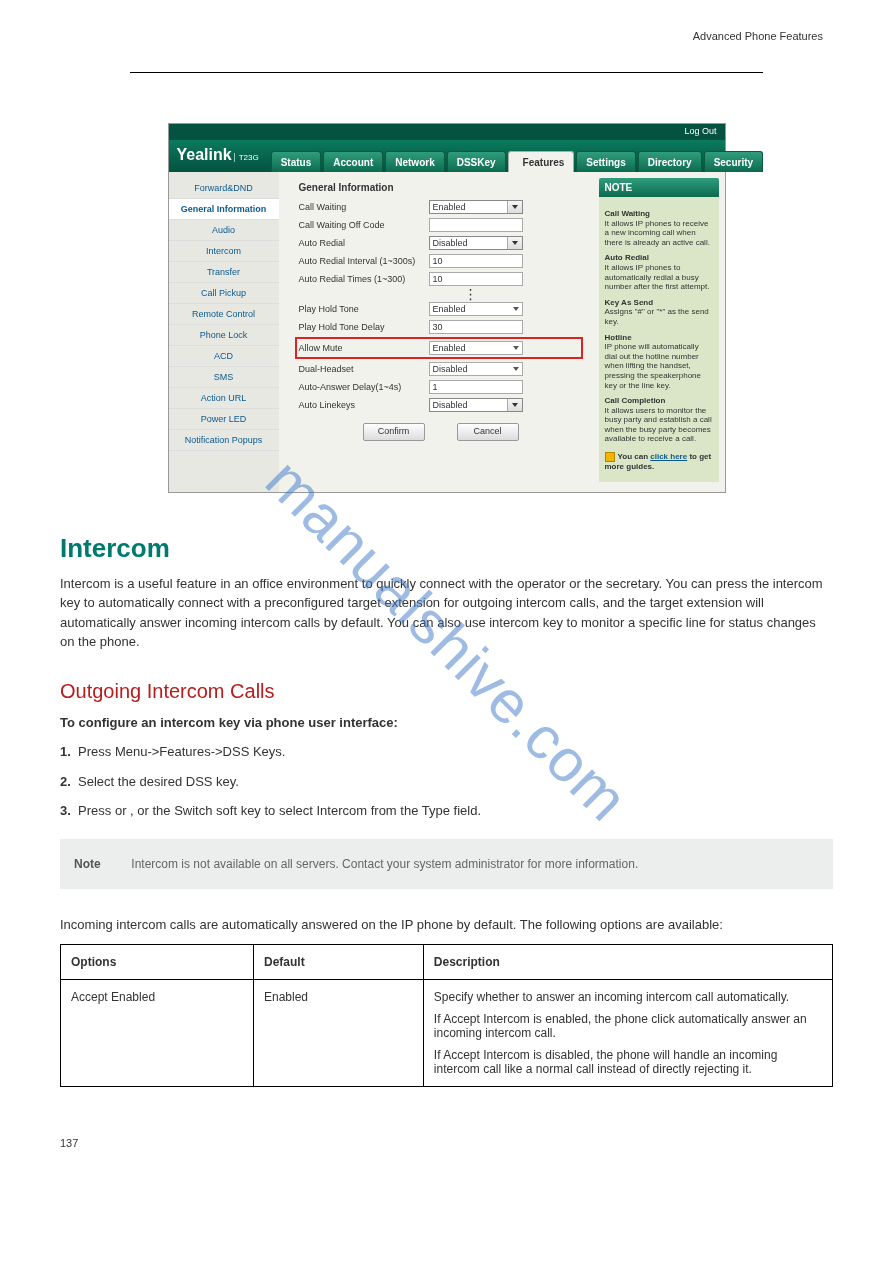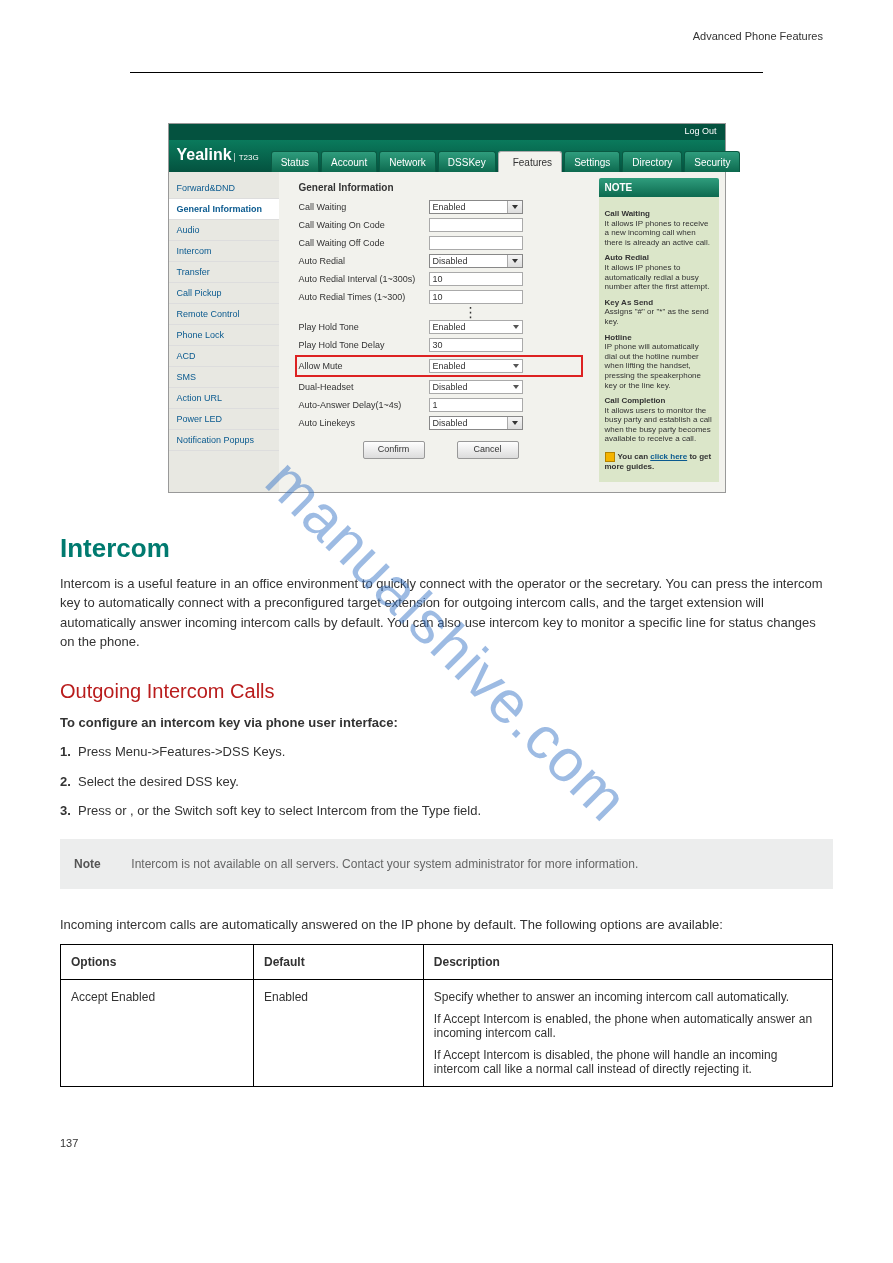--- a/index.html
+++ b/index.html
@@ -74,41 +74,42 @@
   }
   .tabs {
     display: flex;
     gap: 2px;
     align-items: flex-end;
   }
   .tab {
     padding: 5px 9px 4px 9px;
     border-radius: 3px 3px 0 0;
     font-size: 10px;
-    font-weight: normal;
+    font-weight: bold;
     cursor: pointer;
     color: #fff;
     background: linear-gradient(#2f9d7d,#0d6a4f);
     border: 1px solid #0a5a43;
     border-bottom: none;
   }
   .tab.active {
     background: #f2f2ed;
     color: #333;
     border-color: #aaa;
     padding-left: 14px;
   }
   .shot-body {
     display: flex;
     background: #f2f2ed;
   }
   .sidebar {
     width: 110px;
     background: #e8e8e2;
     padding: 6px 0 20px 0;
+    text-align: center;
   }
   .side-item {
     padding: 5px 8px;
     font-size: 9px;
     color: #0a5a8f;
     cursor: pointer;
     border-bottom: 1px solid #ddd;
   }
   .side-item.active {
     background: #fff;
@@ -362,26 +363,20 @@
         <div class="form-title">General Information</div>
         <div id="rows-top">
             <div class="row">
               <label>Call Waiting</label>
               <div class="field selectbox">
                 <span>Enabled</span>
                 <div class="dropbtn"></div>
               </div>
             </div>
             <div class="row">
-              <label>Call Waiting On Code</label>
-              <div class="field ">
-                <span></span>
-              </div>
-            </div>
-            <div class="row">
               <label>Call Waiting Off Code</label>
               <div class="field ">
                 <span></span>
               </div>
             </div>
             <div class="row">
               <label>Auto Redial</label>
               <div class="field selectbox">
                 <span>Disabled</span>
                 <div class="dropbtn"></div>
@@ -496,21 +491,21 @@
         <th style="width:22%">Default</th>
         <th>Description</th>
       </tr>
     </thead>
     <tbody>
       <tr>
         <td>Accept Enabled</td>
         <td>Enabled</td>
         <td>
           <div>Specify whether to answer an incoming intercom call automatically.</div>
-          <div style="margin-top:8px">If Accept Intercom is enabled, the phone when automatically answer an incoming intercom call.</div>
+          <div style="margin-top:8px">If Accept Intercom is enabled, the phone click automatically answer an incoming intercom call.</div>
           <div style="margin-top:8px">If Accept Intercom is disabled, the phone will handle an incoming intercom call like a normal call instead of directly rejecting it.</div>
         </td>
       </tr>
     </tbody>
   </table>
 
   <div class="bottom-page">137</div>
 
 </div>
 

